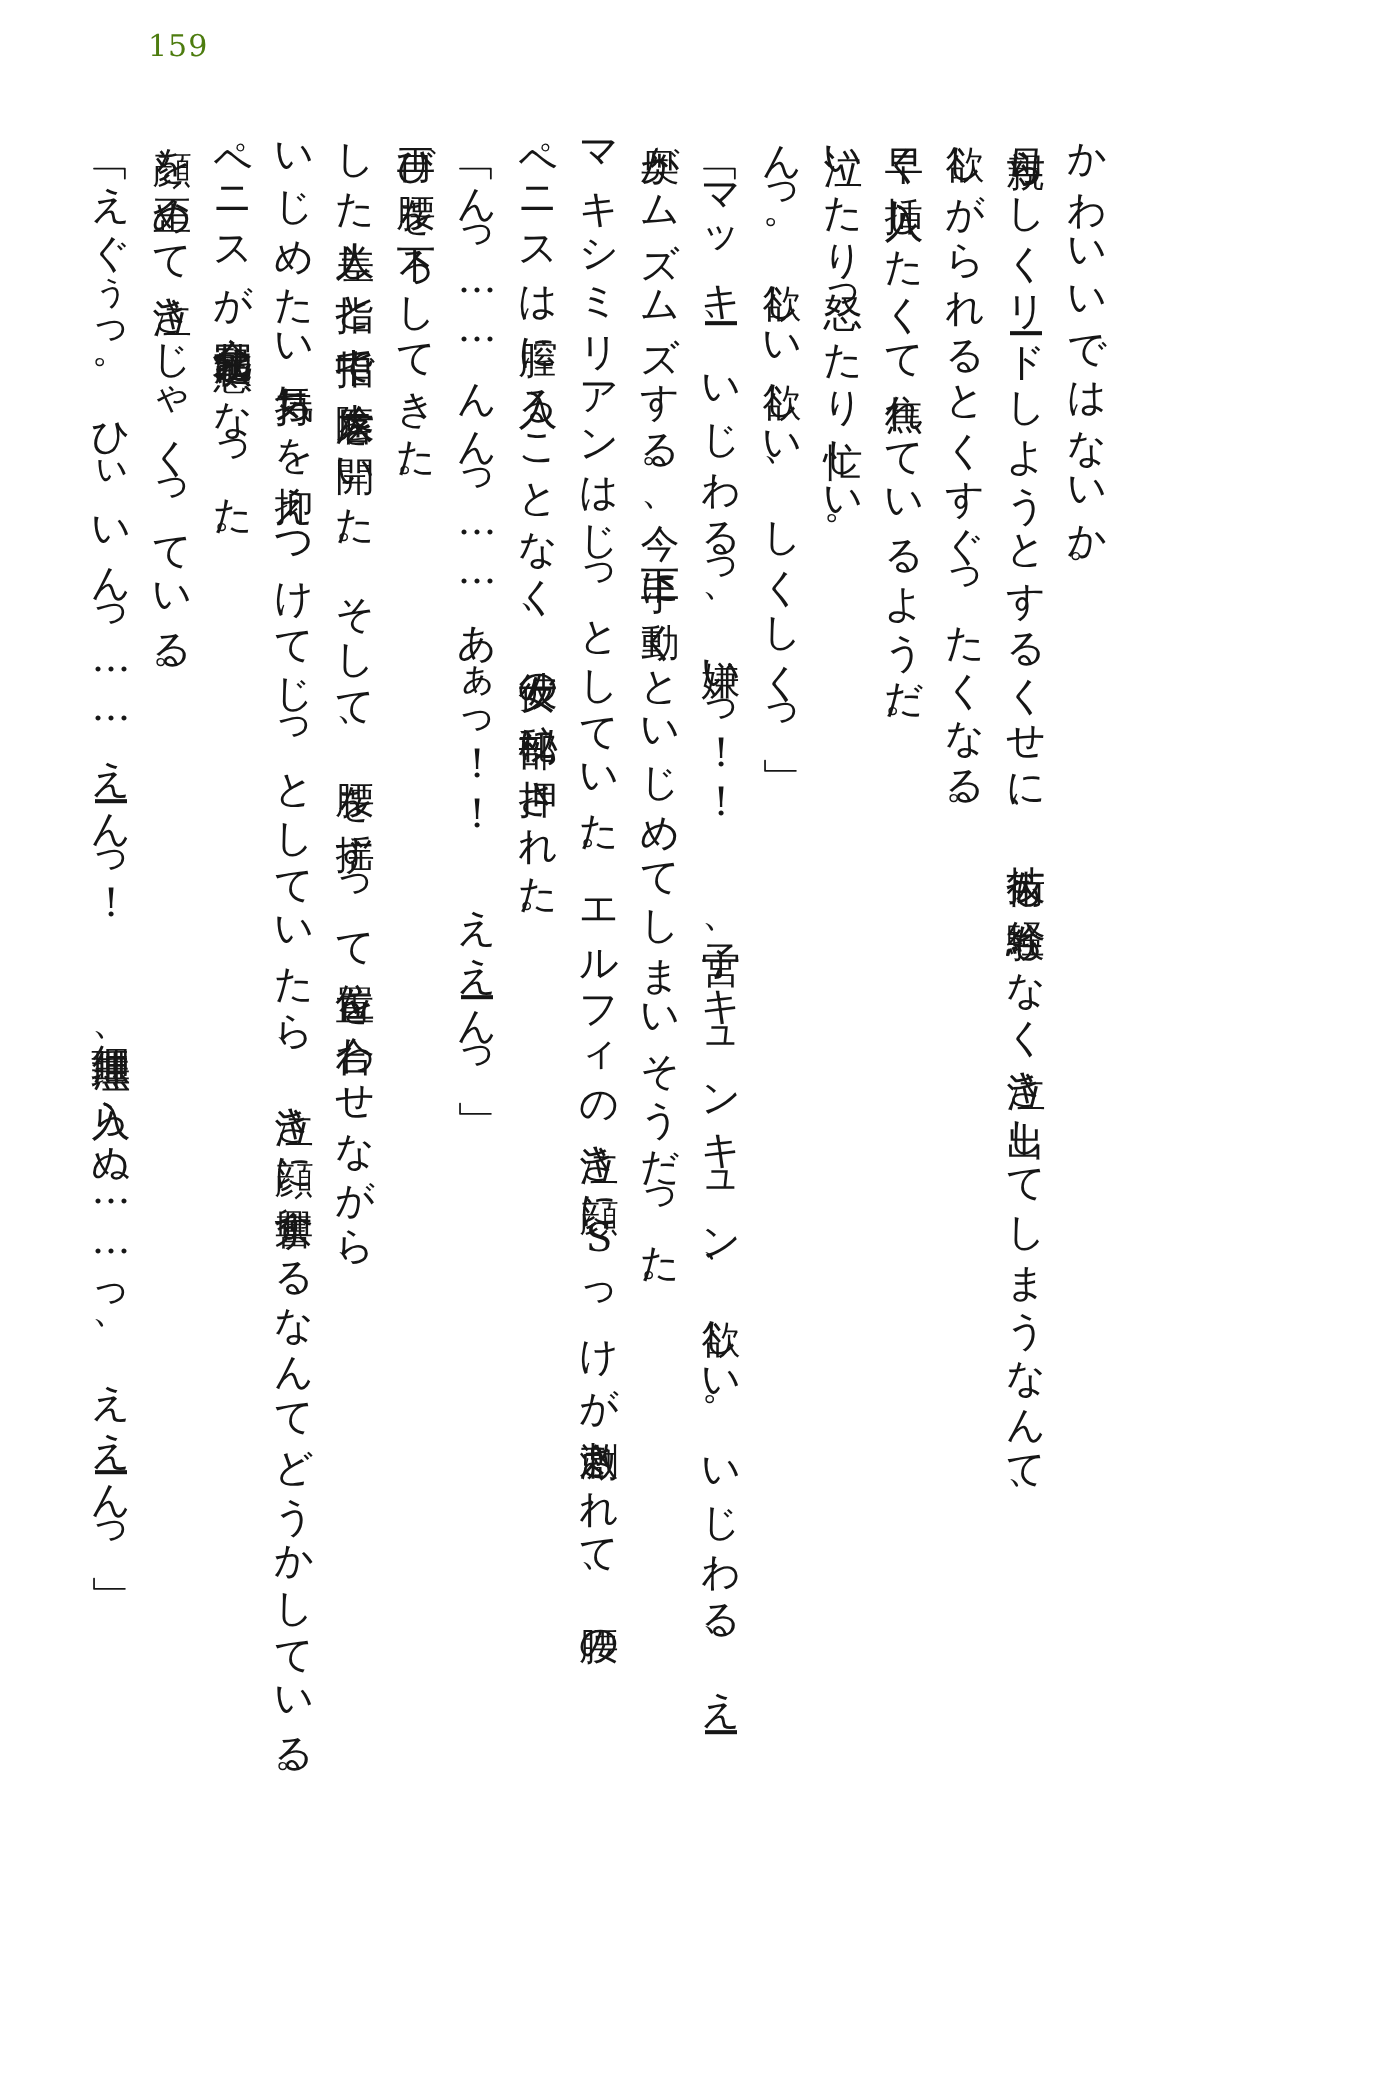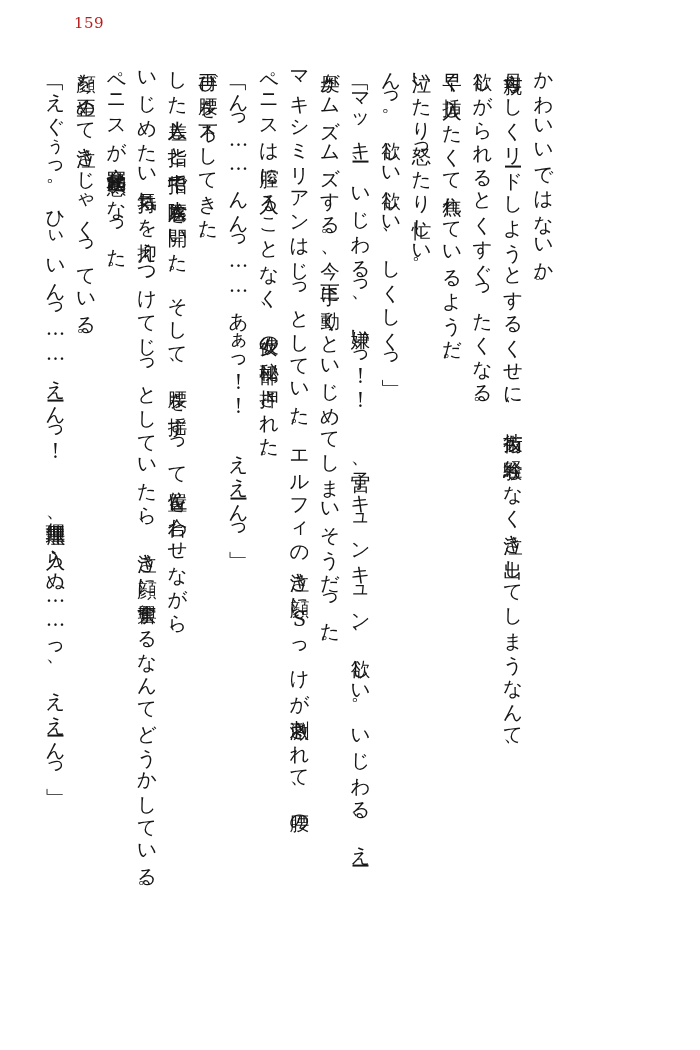--- a/index.html
+++ b/index.html
@@ -19,21 +19,21 @@
     overflow: hidden;
     box-sizing: border-box;
   }
   .page-number {
     position: absolute;
     top: 14px;
     left: 74px;
     font-size: 15px;
     letter-spacing: 0.5px;
     font-family: "DejaVu Serif", "Liberation Serif", serif;
-    color: #b91c1c;
+    color: #4d7c0f;
   }
   
   .body-text {
     position: absolute;
     top: 58px;
     right: 36px;
     left: 40px;
     bottom: 22px;
     display: flex;
     flex-direction: row;

